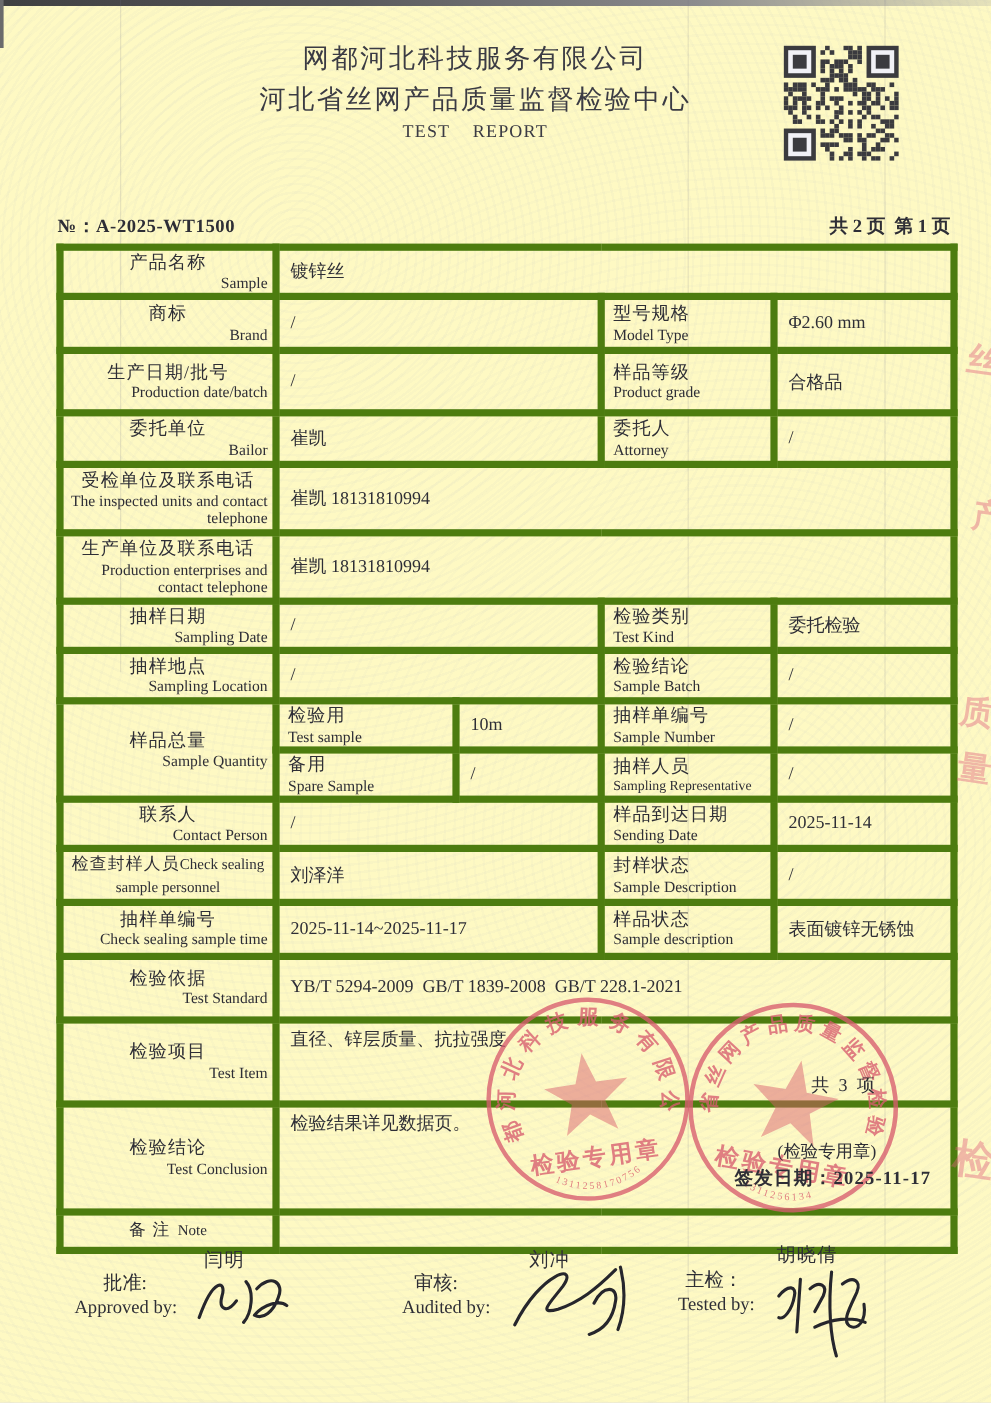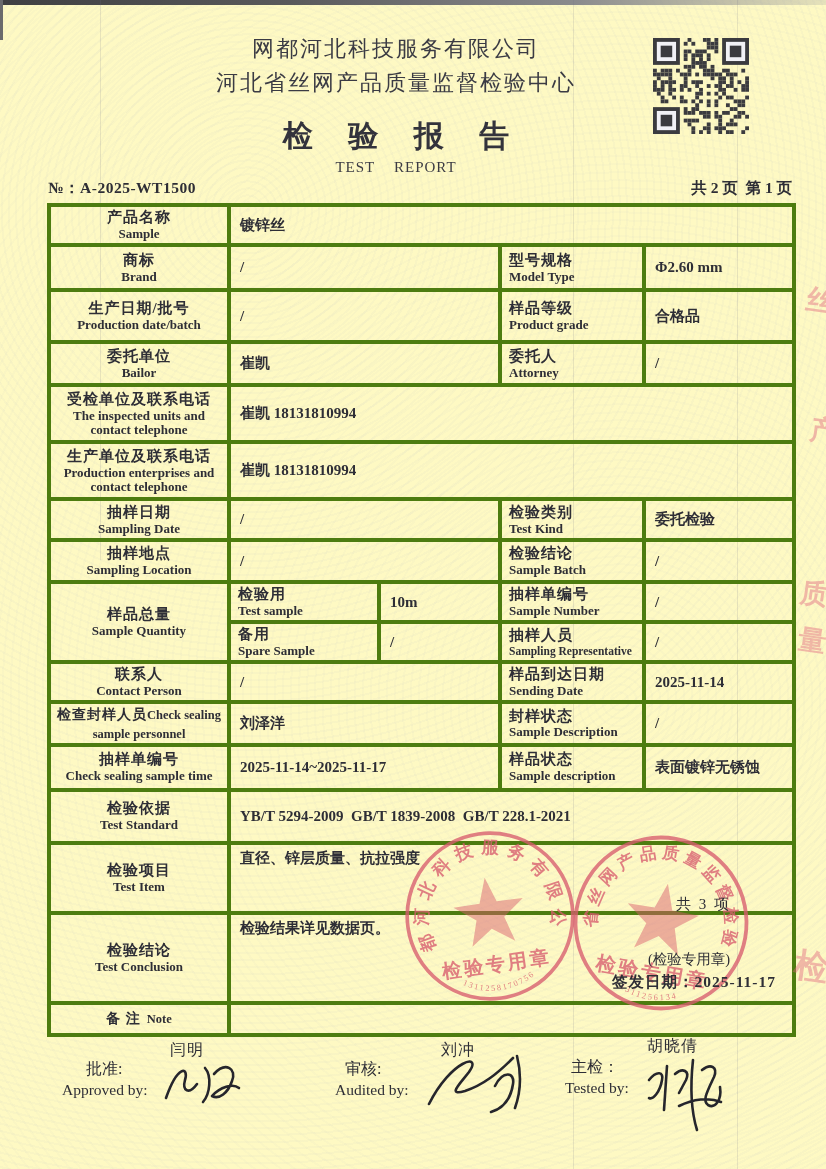--- a/index.html
+++ b/index.html
@@ -20,24 +20,24 @@
   .title-cn{margin-top:16px;font-size:30px;font-weight:bold;letter-spacing:14px;text-indent:14px;color:#33333c;}
   .title-en{margin-top:2px;font-size:15px;letter-spacing:1px;white-space:pre;color:#3b3b44;}
   .report-no{position:absolute;top:178px;left:48px;font-size:15.5px;font-weight:bold;letter-spacing:.5px;}
   .page-indicator{position:absolute;top:178px;left:560px;width:232px;text-align:right;
         font-size:15.5px;font-weight:bold;white-space:pre;}
   .qr{position:absolute;top:38px;left:653px;width:96px;height:96px;}
 
   
   table.report{position:absolute;left:47px;top:203px;width:745px;border-collapse:collapse;
         table-layout:fixed;border:3px solid #3c3c44;}
-  table.report td{border:4px solid #4d7c0f;padding:1px 4px;overflow:hidden;font-weight:bold;}
+  table.report td{border:6px solid #4d7c0f;padding:1px 4px;overflow:hidden;}
   .lab{text-align:center;}
   .lab .cn{font-size:15px;letter-spacing:1px;line-height:1.25;display:block;}
-  .lab .en{font-size:13px;line-height:1.1;display:block;}
+  .lab .en{font-size:13px;line-height:1.1;display:block;text-align:right;}
   .en-xs{font-size:11.5px !important;}
   .lab-inline{text-align:center;}
   .lab-inline .cn,.lab-inline .en{display:inline;}
   .lab-inline .cn{font-size:14px;}
   .lab-inline .en{font-size:12.5px;}
   .sublab{text-align:left;padding-left:7px !important;}
   .sublab .cn,.sublab .en{text-align:left;}
   .val{font-size:15px;padding-left:9px !important;white-space:pre-wrap;}
   .vtop{vertical-align:top;padding-top:4px !important;}
 
@@ -73,21 +73,20 @@
 <div class="page">
   <div class="scan-edge-top"></div>
   <div class="scan-edge-left"></div>
   <div class="fold fold-1"></div>
   <div class="fold fold-2"></div>
   <div class="fold fold-3"></div>
 
   <div class="header">
     <div class="company">网都河北科技服务有限公司</div>
     <div class="company">河北省丝网产品质量监督检验中心</div>
-    <div class="title-cn">检 验 报 告</div>
     <div class="title-en">TEST    REPORT</div>
   </div>
 
   <svg class="qr" id="qr" viewBox="0 0 25 25">
       <rect x="0" y="0" width="7" height="7" fill="#3b3b3f"></rect>
       <rect x="1" y="1" width="5" height="5" fill="#f1f1f6"></rect>
       <rect x="2" y="2" width="3" height="3" fill="#3b3b3f"></rect>
       <rect x="18" y="0" width="7" height="7" fill="#3b3b3f"></rect>
       <rect x="19" y="1" width="5" height="5" fill="#f1f1f6"></rect>
       <rect x="20" y="2" width="3" height="3" fill="#3b3b3f"></rect>

